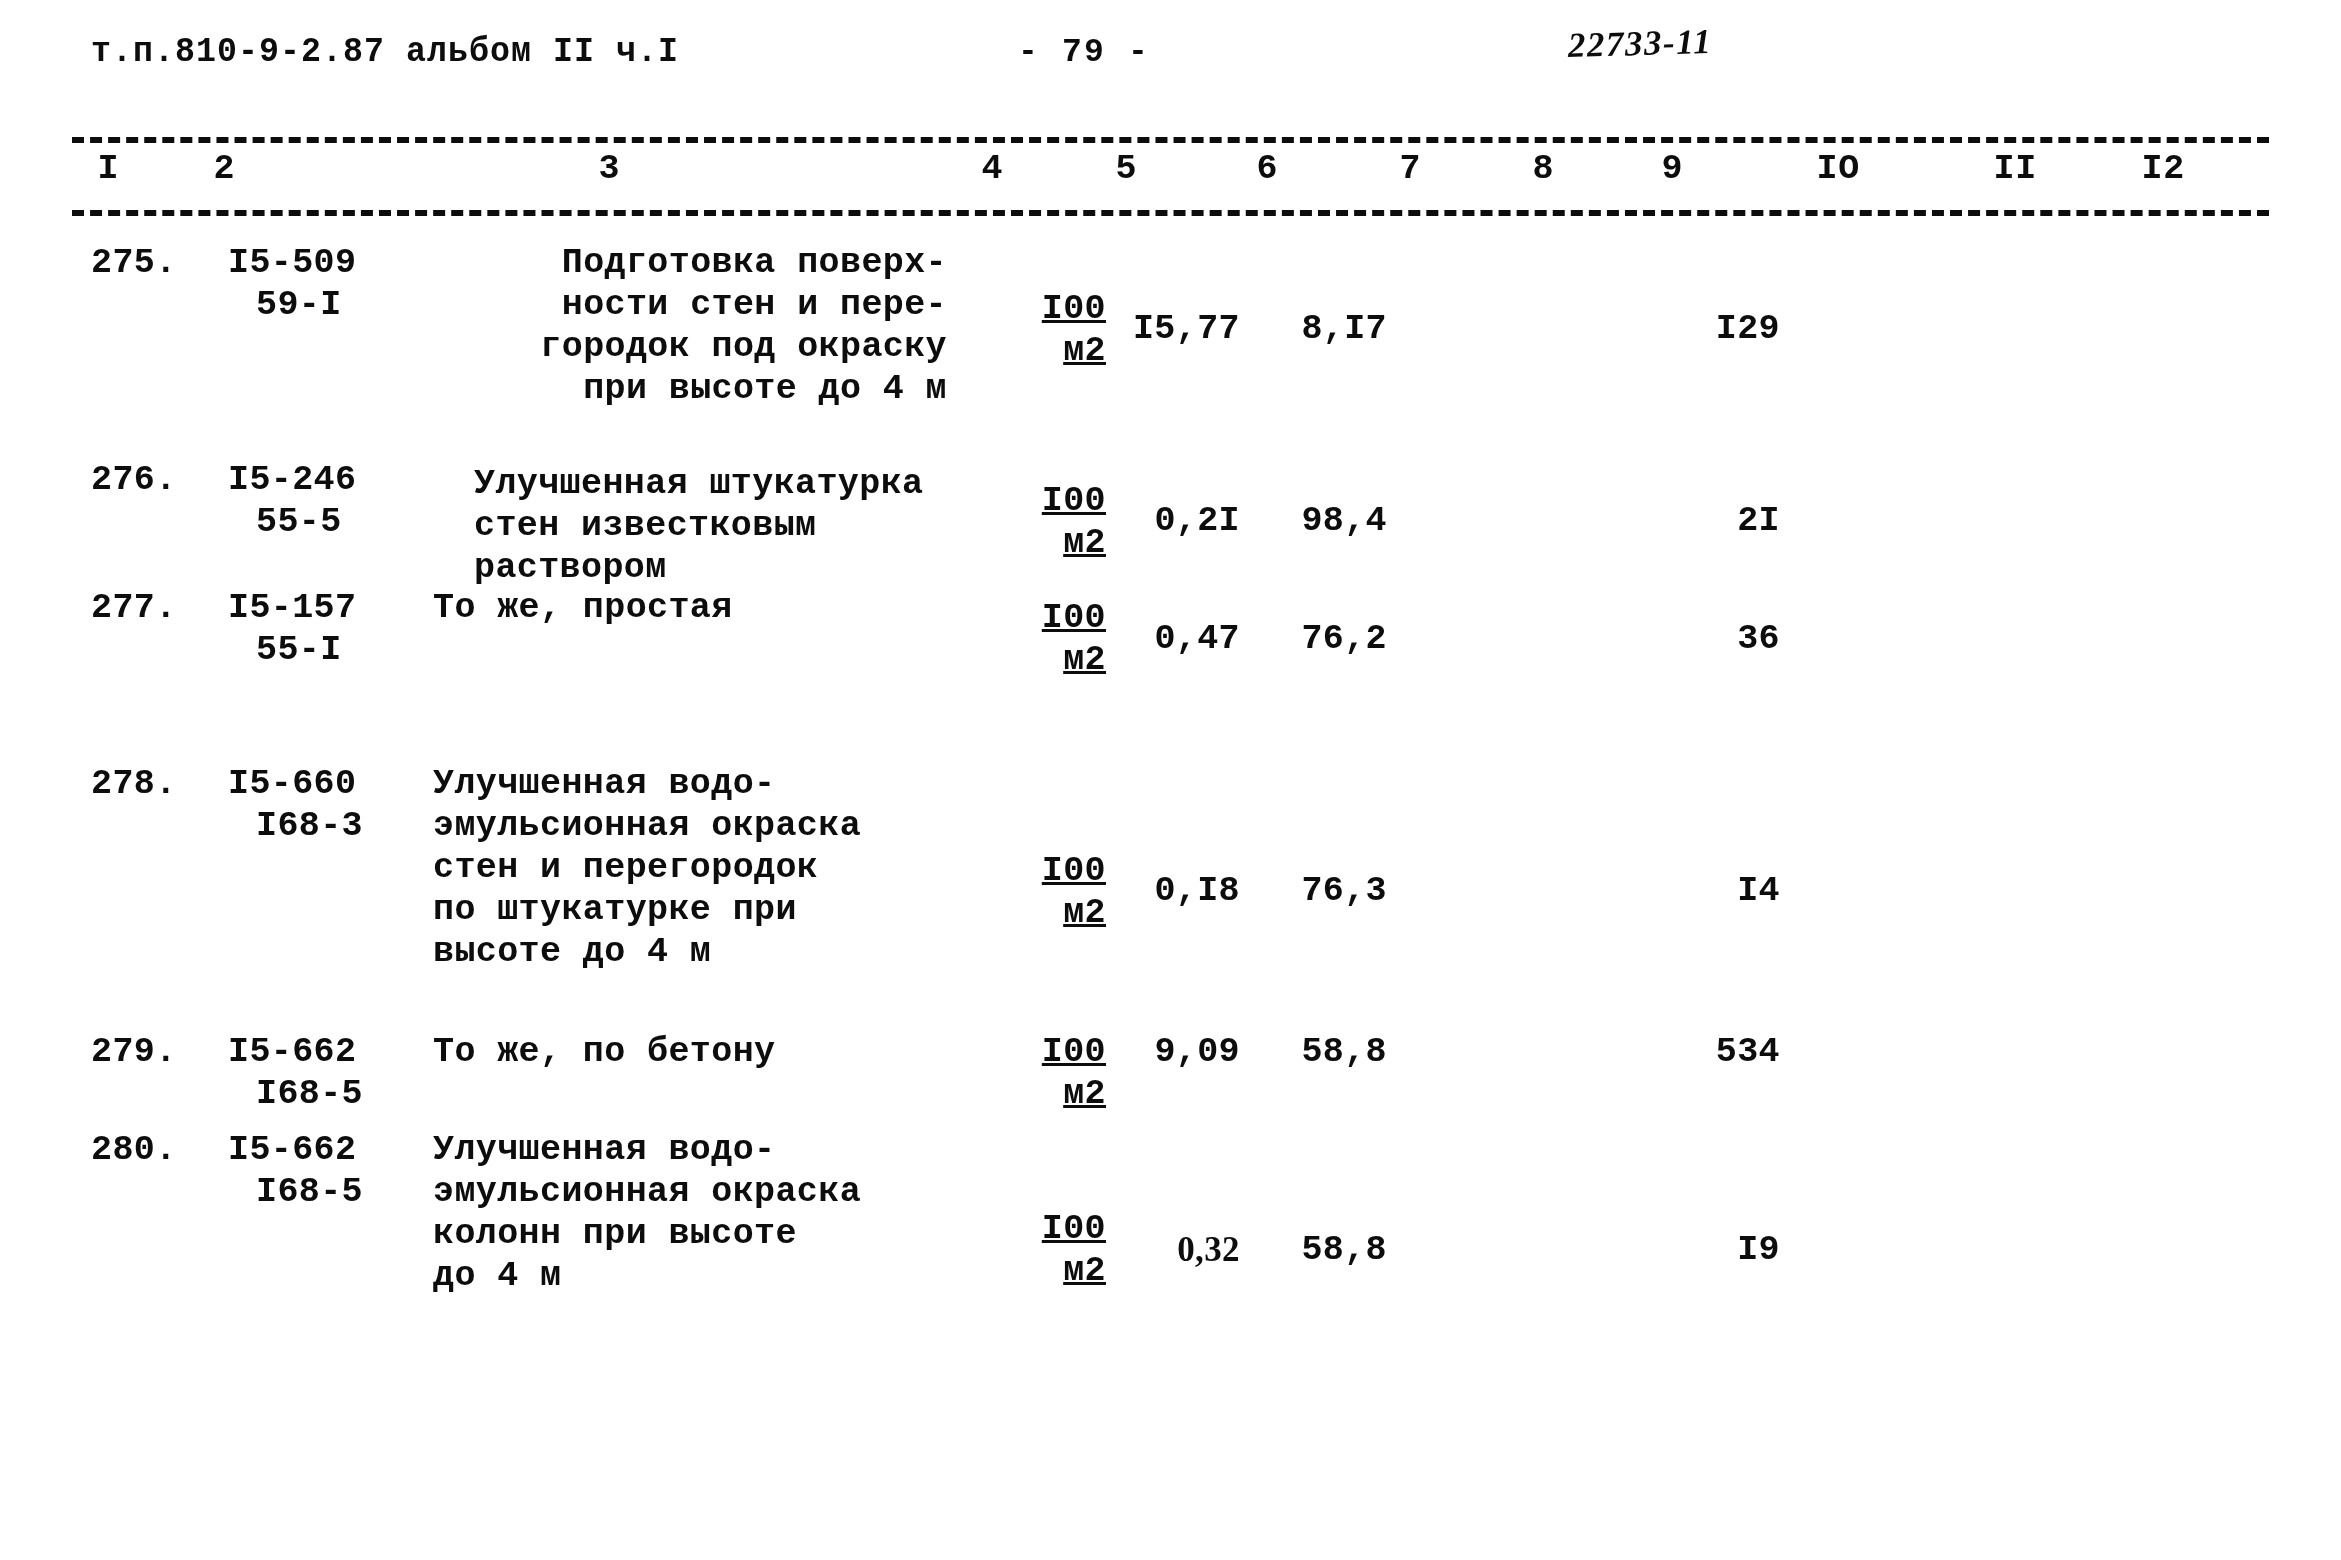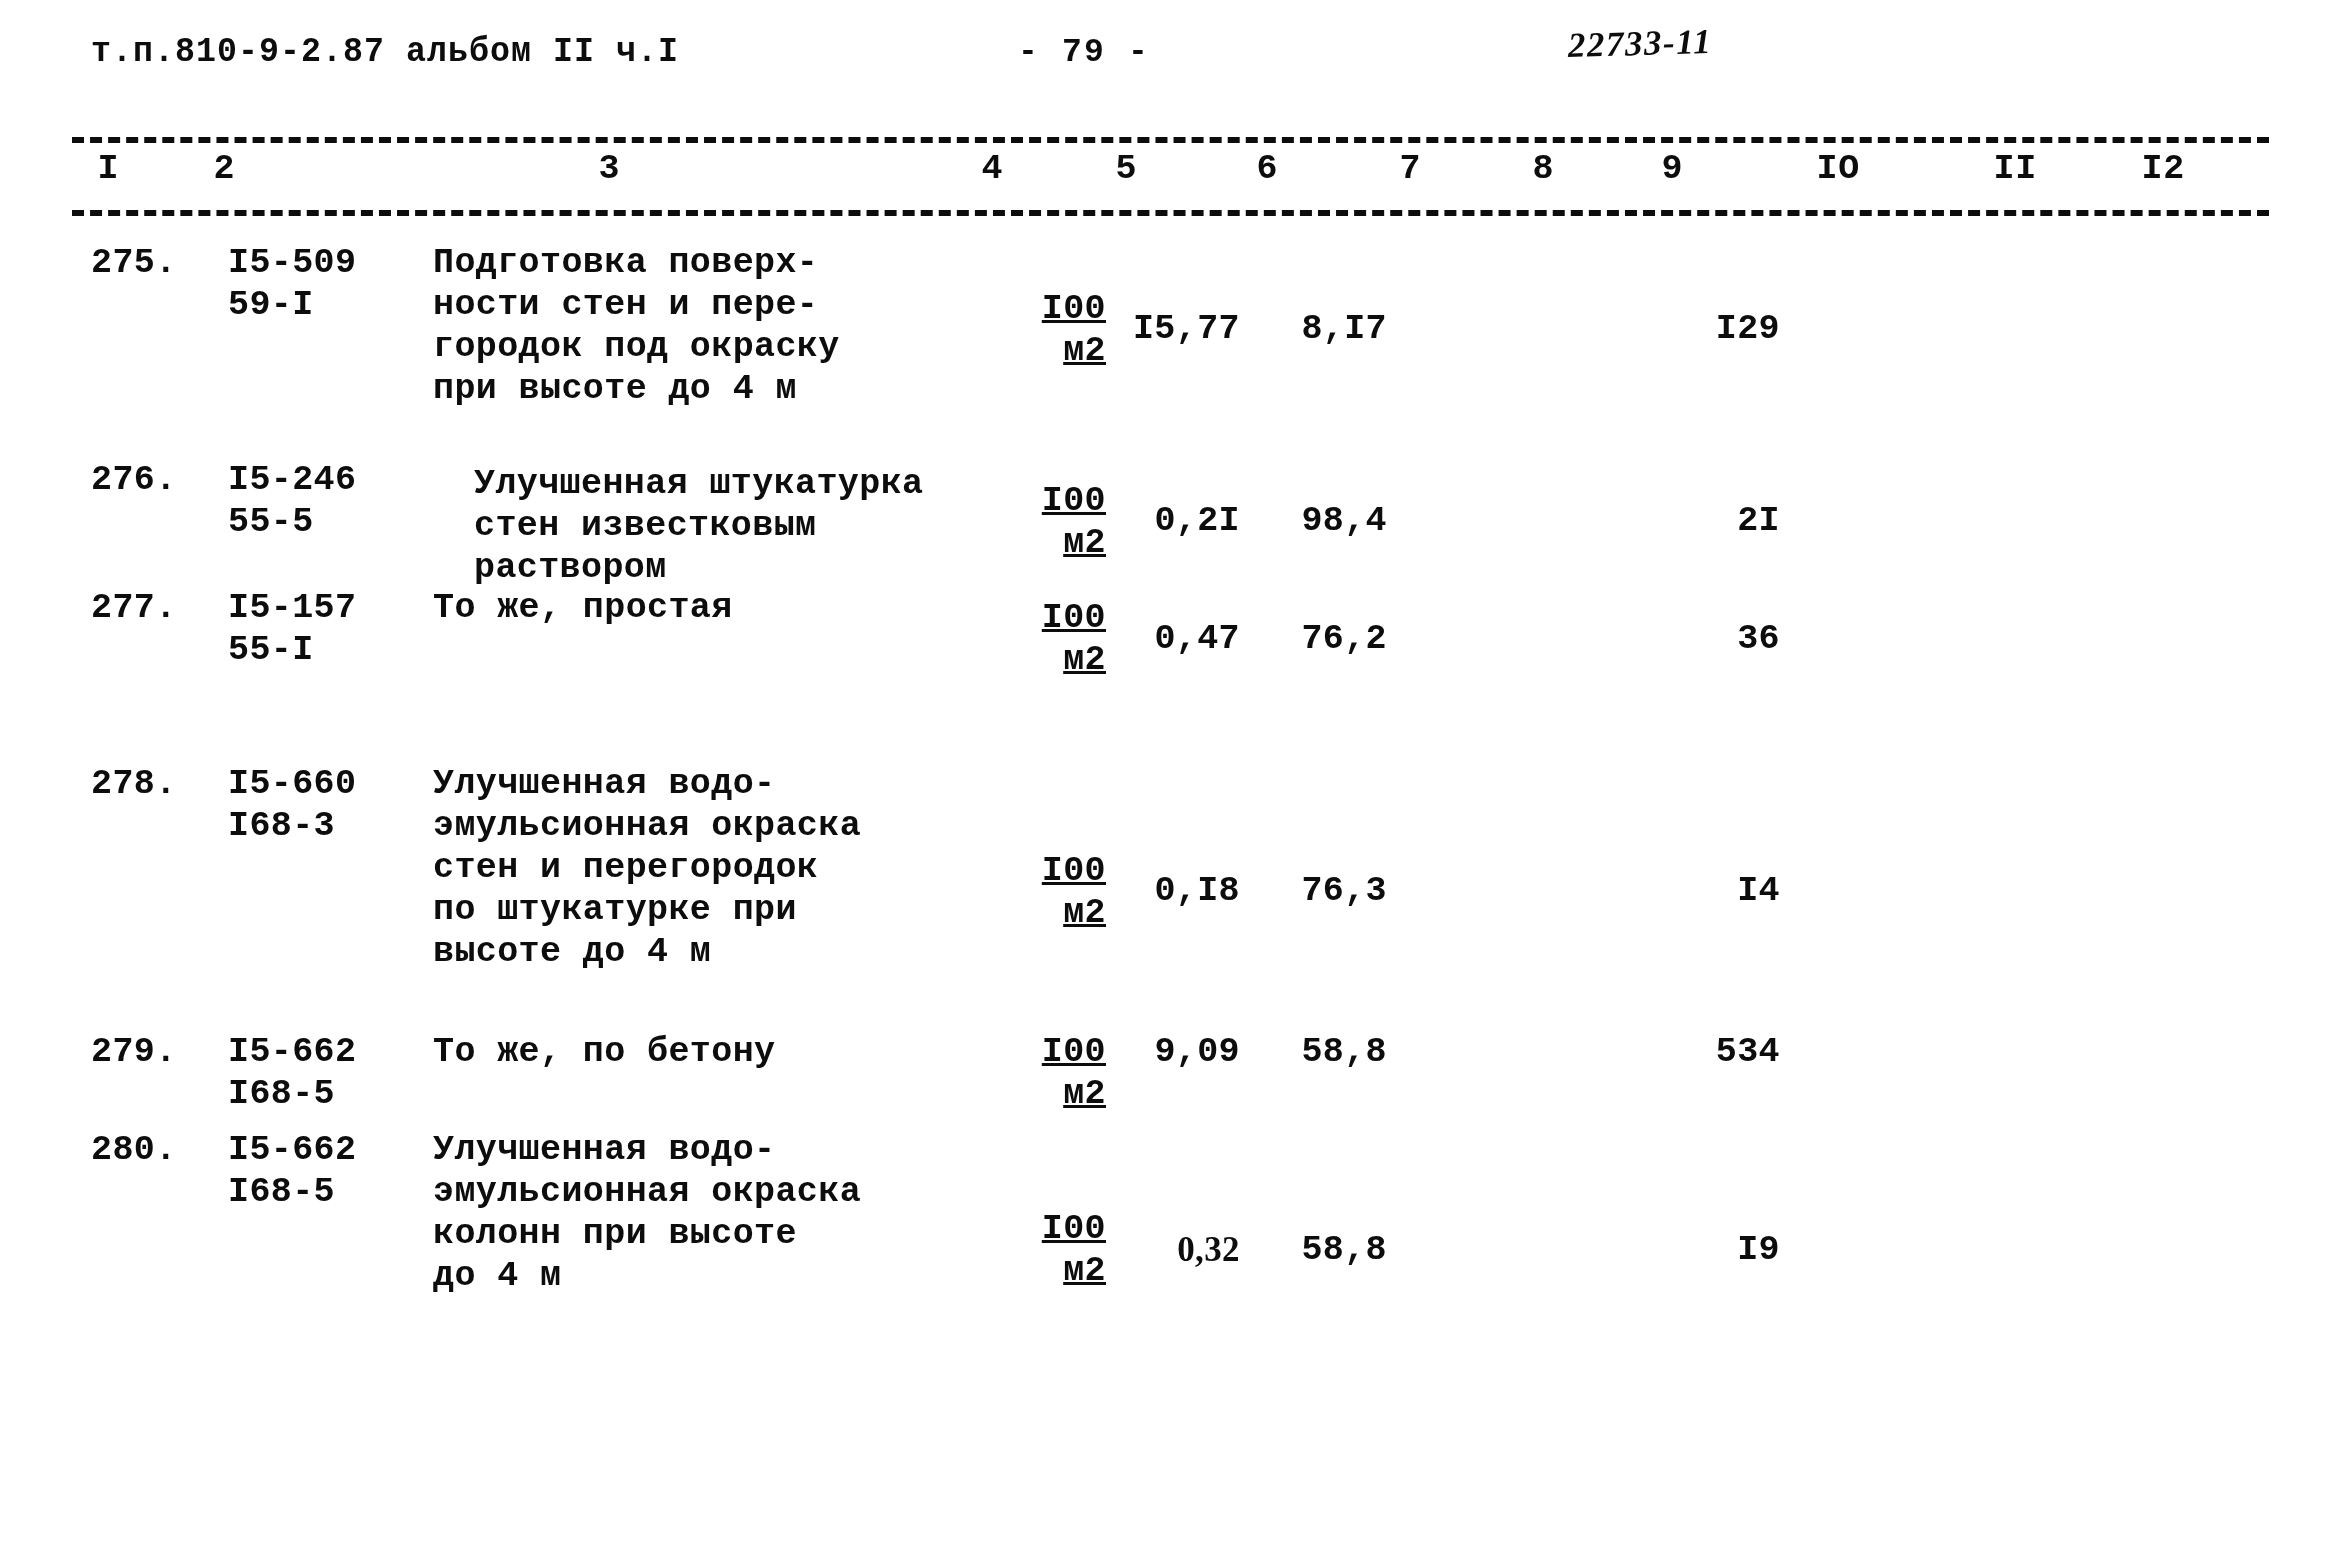--- a/index.html
+++ b/index.html
@@ -119,21 +119,21 @@
     letter-spacing: 0.4px;
   }
   .c-num   { left: 91px;  width: 129px; text-align: left; }
   .c-code  { left: 228px;  width: 198px; text-align: left; }
   .c-desc  { left: 433px;  width: 514px; text-align: left; }
   .c-unit  { left: 981px; width: 125px; text-align: right; text-decoration: underline; }
   .c-5     { left: 1101px; width: 139px; text-align: right; }
   .c-6     { left: 1248px; width: 139px; text-align: right; }
   .c-9     { left: 1648px; width: 132px; text-align: right; }
 
-  .code-sub { display: block; }
+  .code-sub { display: block; margin-left: 28px; }
   .unit-top { display: block; }
 </style>
 </head>
 <body>
 
 <div class="page">
 
   <div class="doc-header">
     <div class="doc-code">т.п.810-9-2.87 альбом II ч.I</div>
     <div class="page-number">- 79 -</div>
@@ -154,21 +154,21 @@
       <div class="colnum" style="left: 1810px;">IO</div>
       <div class="colnum" style="left: 1987px;">II</div>
       <div class="colnum" style="left: 2135px;">I2</div>
     </div>
   <div class="rule rule-bottom"></div>
 
   <div class="table-body" id="table-body">
       <div class="row" style="top: 0px;">
         <div class="cell c-num" style="top: 0px;">275.</div>
         <div class="cell c-code" style="top: 0px;"><span>I5-509</span><span class="code-sub">59-I</span></div>
-        <div class="cell c-desc" style="top: 0px;">Подготовка поверх-
+        <div class="cell c-desc" style="top: 0px; text-align: right;">Подготовка поверх-
 ности стен и пере-
 городок под окраску
 при высоте до 4 м</div>
         <div class="cell c-unit" style="top: 46px;"><span class="unit-top">I00</span><span>м2</span></div>
         <div class="cell c-5" style="top: 66px;">I5,77</div>
         <div class="cell c-6" style="top: 66px; text-align: right;">8,I7</div>
         <div class="cell c-9" style="top: 66px;">I29</div>
       </div>
       <div class="row" style="top: 217px;">
         <div class="cell c-num" style="top: 0px;">276.</div>

